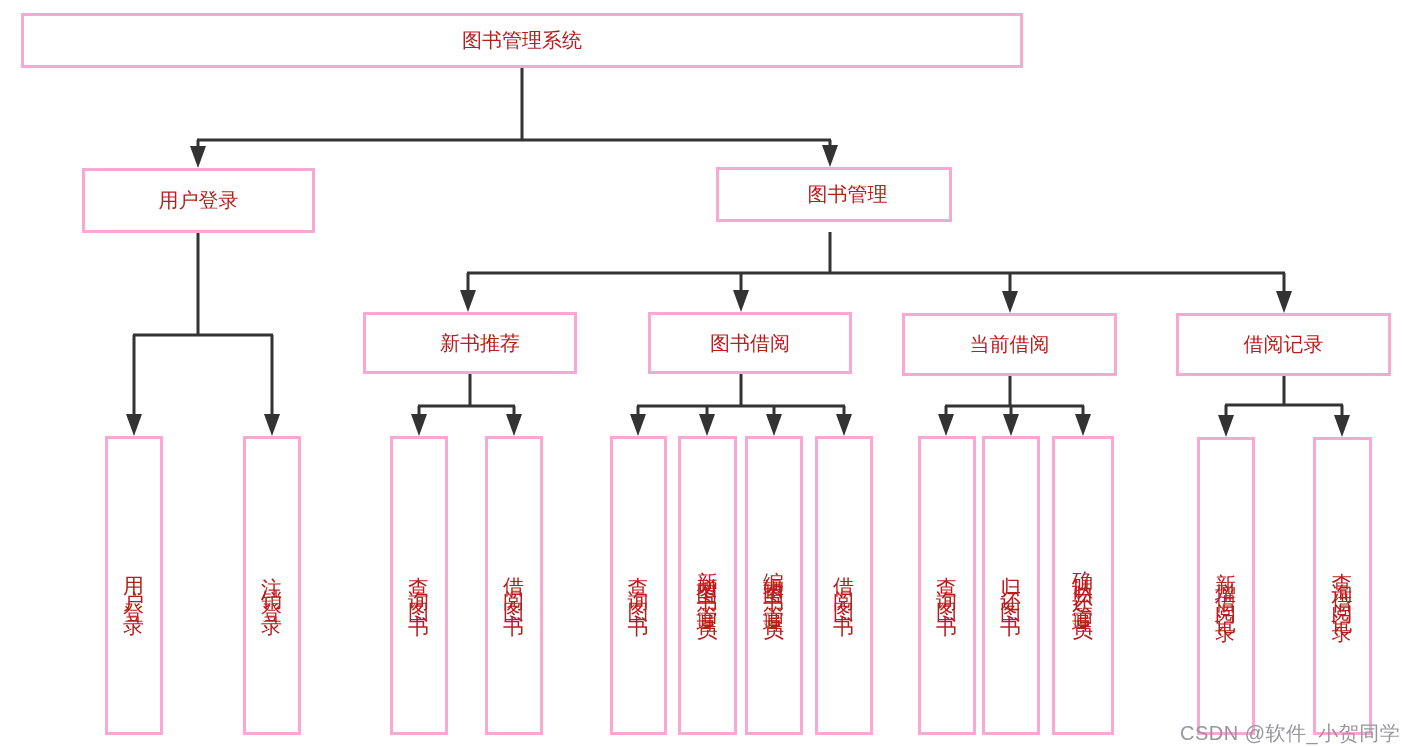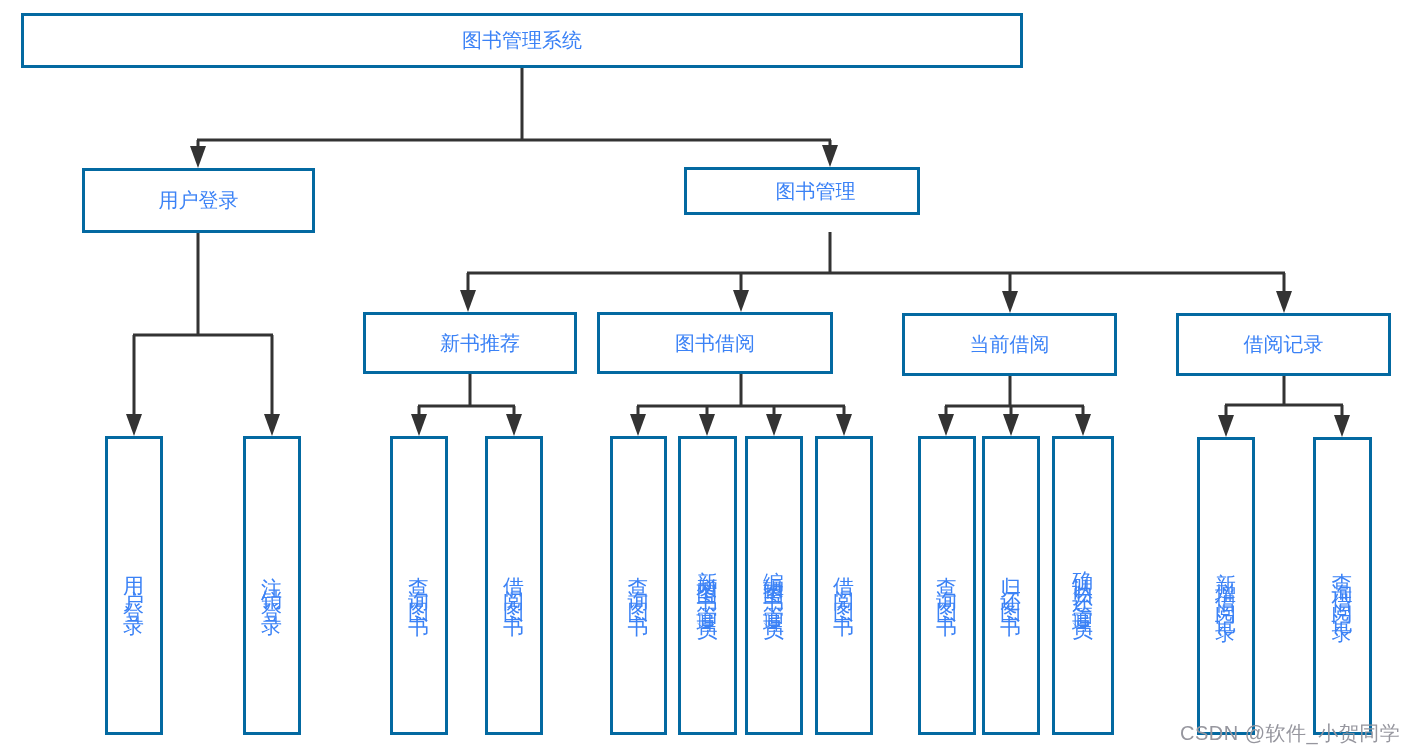--- a/index.html
+++ b/index.html
@@ -1,23 +1,23 @@
 <!DOCTYPE html>
 <html><head>
 <meta charset="utf-8">
 <style>
   html,body{margin:0;padding:0;background:#ffffff;}
   #stage{position:relative;width:1405px;height:747px;background:#ffffff;overflow:hidden;
          font-family:"Liberation Sans",sans-serif;}
   #connectors{position:absolute;left:0;top:0;width:1405px;height:747px;pointer-events:none;}
   #connectors path{stroke:#333333;stroke-width:3;fill:none;}
   #connectors polygon{fill:#333333;stroke:none;}
-  .box{position:absolute;box-sizing:border-box;border:3px solid #0369a1;background:#ffffff;
+  .box{position:absolute;box-sizing:border-box;border:3px solid #f9a8d4;background:#ffffff;
        display:flex;align-items:center;justify-content:center;
-       color:#3b82f6;font-size:20px;white-space:nowrap;}
+       color:#b91c1c;font-size:20px;white-space:nowrap;}
   .vbox{font-size:21px;}
   .vbox span{writing-mode:vertical-rl;text-orientation:mixed;line-height:1;}
   .ls13 span{letter-spacing:13px;}
   .ls10 span{letter-spacing:10px;}
   .ls7 span{letter-spacing:7px;}
   #watermark{position:absolute;left:1180px;top:720px;font-size:20px;color:#96969e;
              letter-spacing:0.5px;z-index:5;}
 </style>
 </head>
 <body>
@@ -63,24 +63,24 @@
     <g>
       <path d="M1284 376 V405 M1225 405 H1343 M1226 405 V416 M1342 405 V416"></path>
       <polygon points="1218,415 1234,415 1226,437"></polygon>
       <polygon points="1334,415 1350,415 1342,437"></polygon>
     </g>
   </svg>
 
   <div class="box" style="left:21px;top:13px;width:1002px;height:55px;">图书管理系统</div>
 
   <div class="box" style="left:82px;top:168px;width:233px;height:65px;">用户登录</div>
-  <div class="box" style="left:684px;top:167px;width:236px;height:48px;padding-left:27px;">图书管理</div>
+  <div class="box" style="left:716px;top:167px;width:236px;height:55px;padding-left:27px;">图书管理</div>
 
   <div class="box" style="left:363px;top:312px;width:214px;height:62px;padding-left:20px;">新书推荐</div>
-  <div class="box" style="left:597px;top:312px;width:236px;height:62px;">图书借阅</div>
+  <div class="box" style="left:648px;top:312px;width:204px;height:62px;">图书借阅</div>
   <div class="box" style="left:1176px;top:313px;width:215px;height:63px;">借阅记录</div>
   <div class="box" style="left:902px;top:313px;width:215px;height:63px;">当前借阅</div>
 
   <div class="box vbox ls13" style="left:105px;top:436px;width:58px;height:299px;">
     <span>用户登录</span>
   </div>
   <div class="box vbox ls13" style="left:243px;top:436px;width:58px;height:299px;">
     <span>注销登录</span>
   </div>
 

